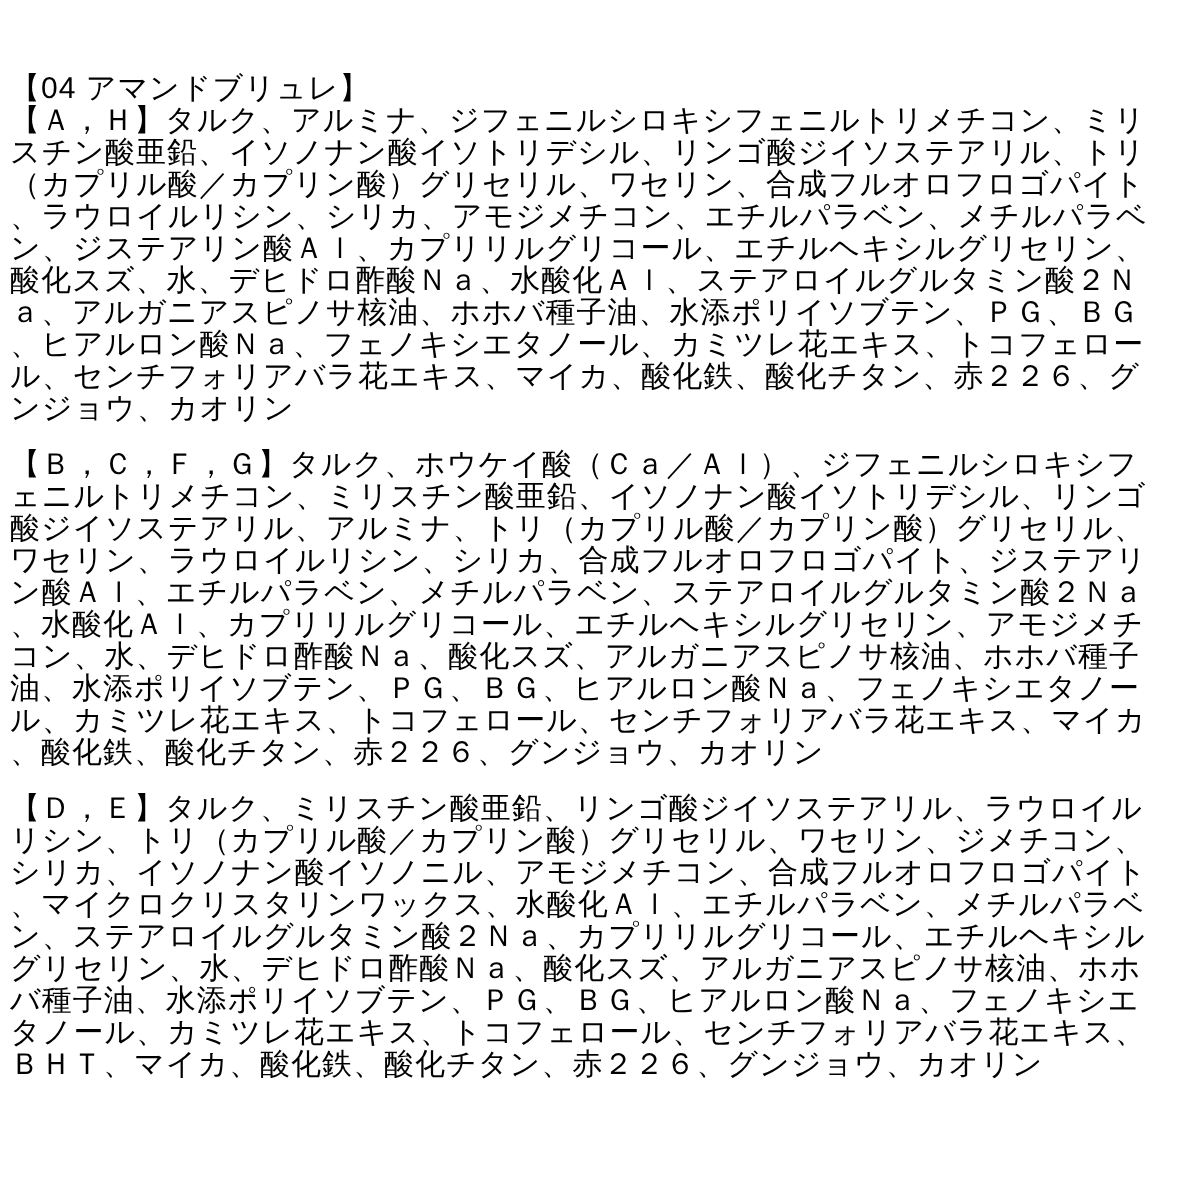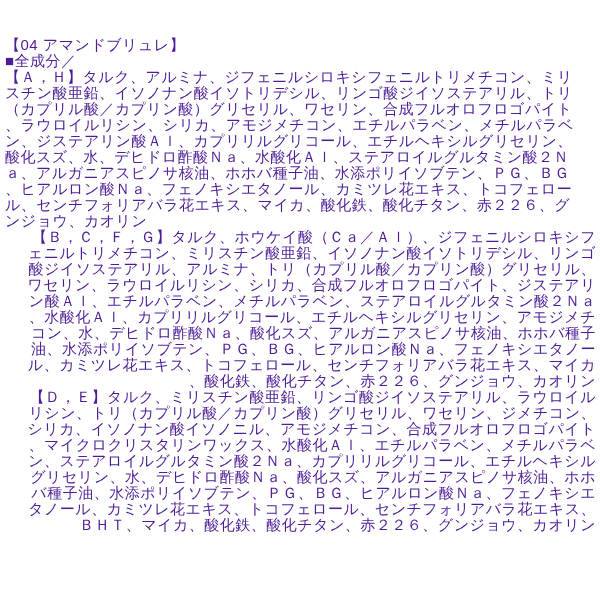--- a/index.html
+++ b/index.html
@@ -11,47 +11,45 @@
     width: 600px;
     height: 600px;
     overflow: hidden;
   }
   .page {
     box-sizing: border-box;
     width: 600px;
     height: 600px;
     padding: 37px 4px 0 5px;
     background: #ffffff;
-    color: #4c1d95;
+    color: #000000;
     font-family: "Liberation Sans", "DejaVu Sans", sans-serif;
     font-size: 15px;
     line-height: 16px;
     letter-spacing: 0.5px;
   }
   .line {
     white-space: pre-wrap;
     word-break: break-all;
   }
   .block {
     white-space: pre-wrap;
     word-break: break-all;
     margin: 0;
     font-family: Liberation Serif, serif;
   }
   .block + .block {
-    margin-top: 0; 
-    text-align: right;
+    margin-top: 12px; 
   }
 </style>
 </head>
 <body>
 
 <div class="page">
   <div class="line">【04 アマンドブリュレ】</div>
-  <div class="line">■全成分／</div>
   <div class="block">【Ａ，Ｈ】タルク、アルミナ、ジフェニルシロキシフェニルトリメチコン、ミリ
 スチン酸亜鉛、イソノナン酸イソトリデシル、リンゴ酸ジイソステアリル、トリ
 （カプリル酸／カプリン酸）グリセリル、ワセリン、合成フルオロフロゴパイト
 、ラウロイルリシン、シリカ、アモジメチコン、エチルパラベン、メチルパラベ
 ン、ジステアリン酸Ａｌ、カプリリルグリコール、エチルヘキシルグリセリン、
 酸化スズ、水、デヒドロ酢酸Ｎａ、水酸化Ａｌ、ステアロイルグルタミン酸２Ｎ
 ａ、アルガニアスピノサ核油、ホホバ種子油、水添ポリイソブテン、ＰＧ、ＢＧ
 、ヒアルロン酸Ｎａ、フェノキシエタノール、カミツレ花エキス、トコフェロー
 ル、センチフォリアバラ花エキス、マイカ、酸化鉄、酸化チタン、赤２２６、グ
 ンジョウ、カオリン</div>

